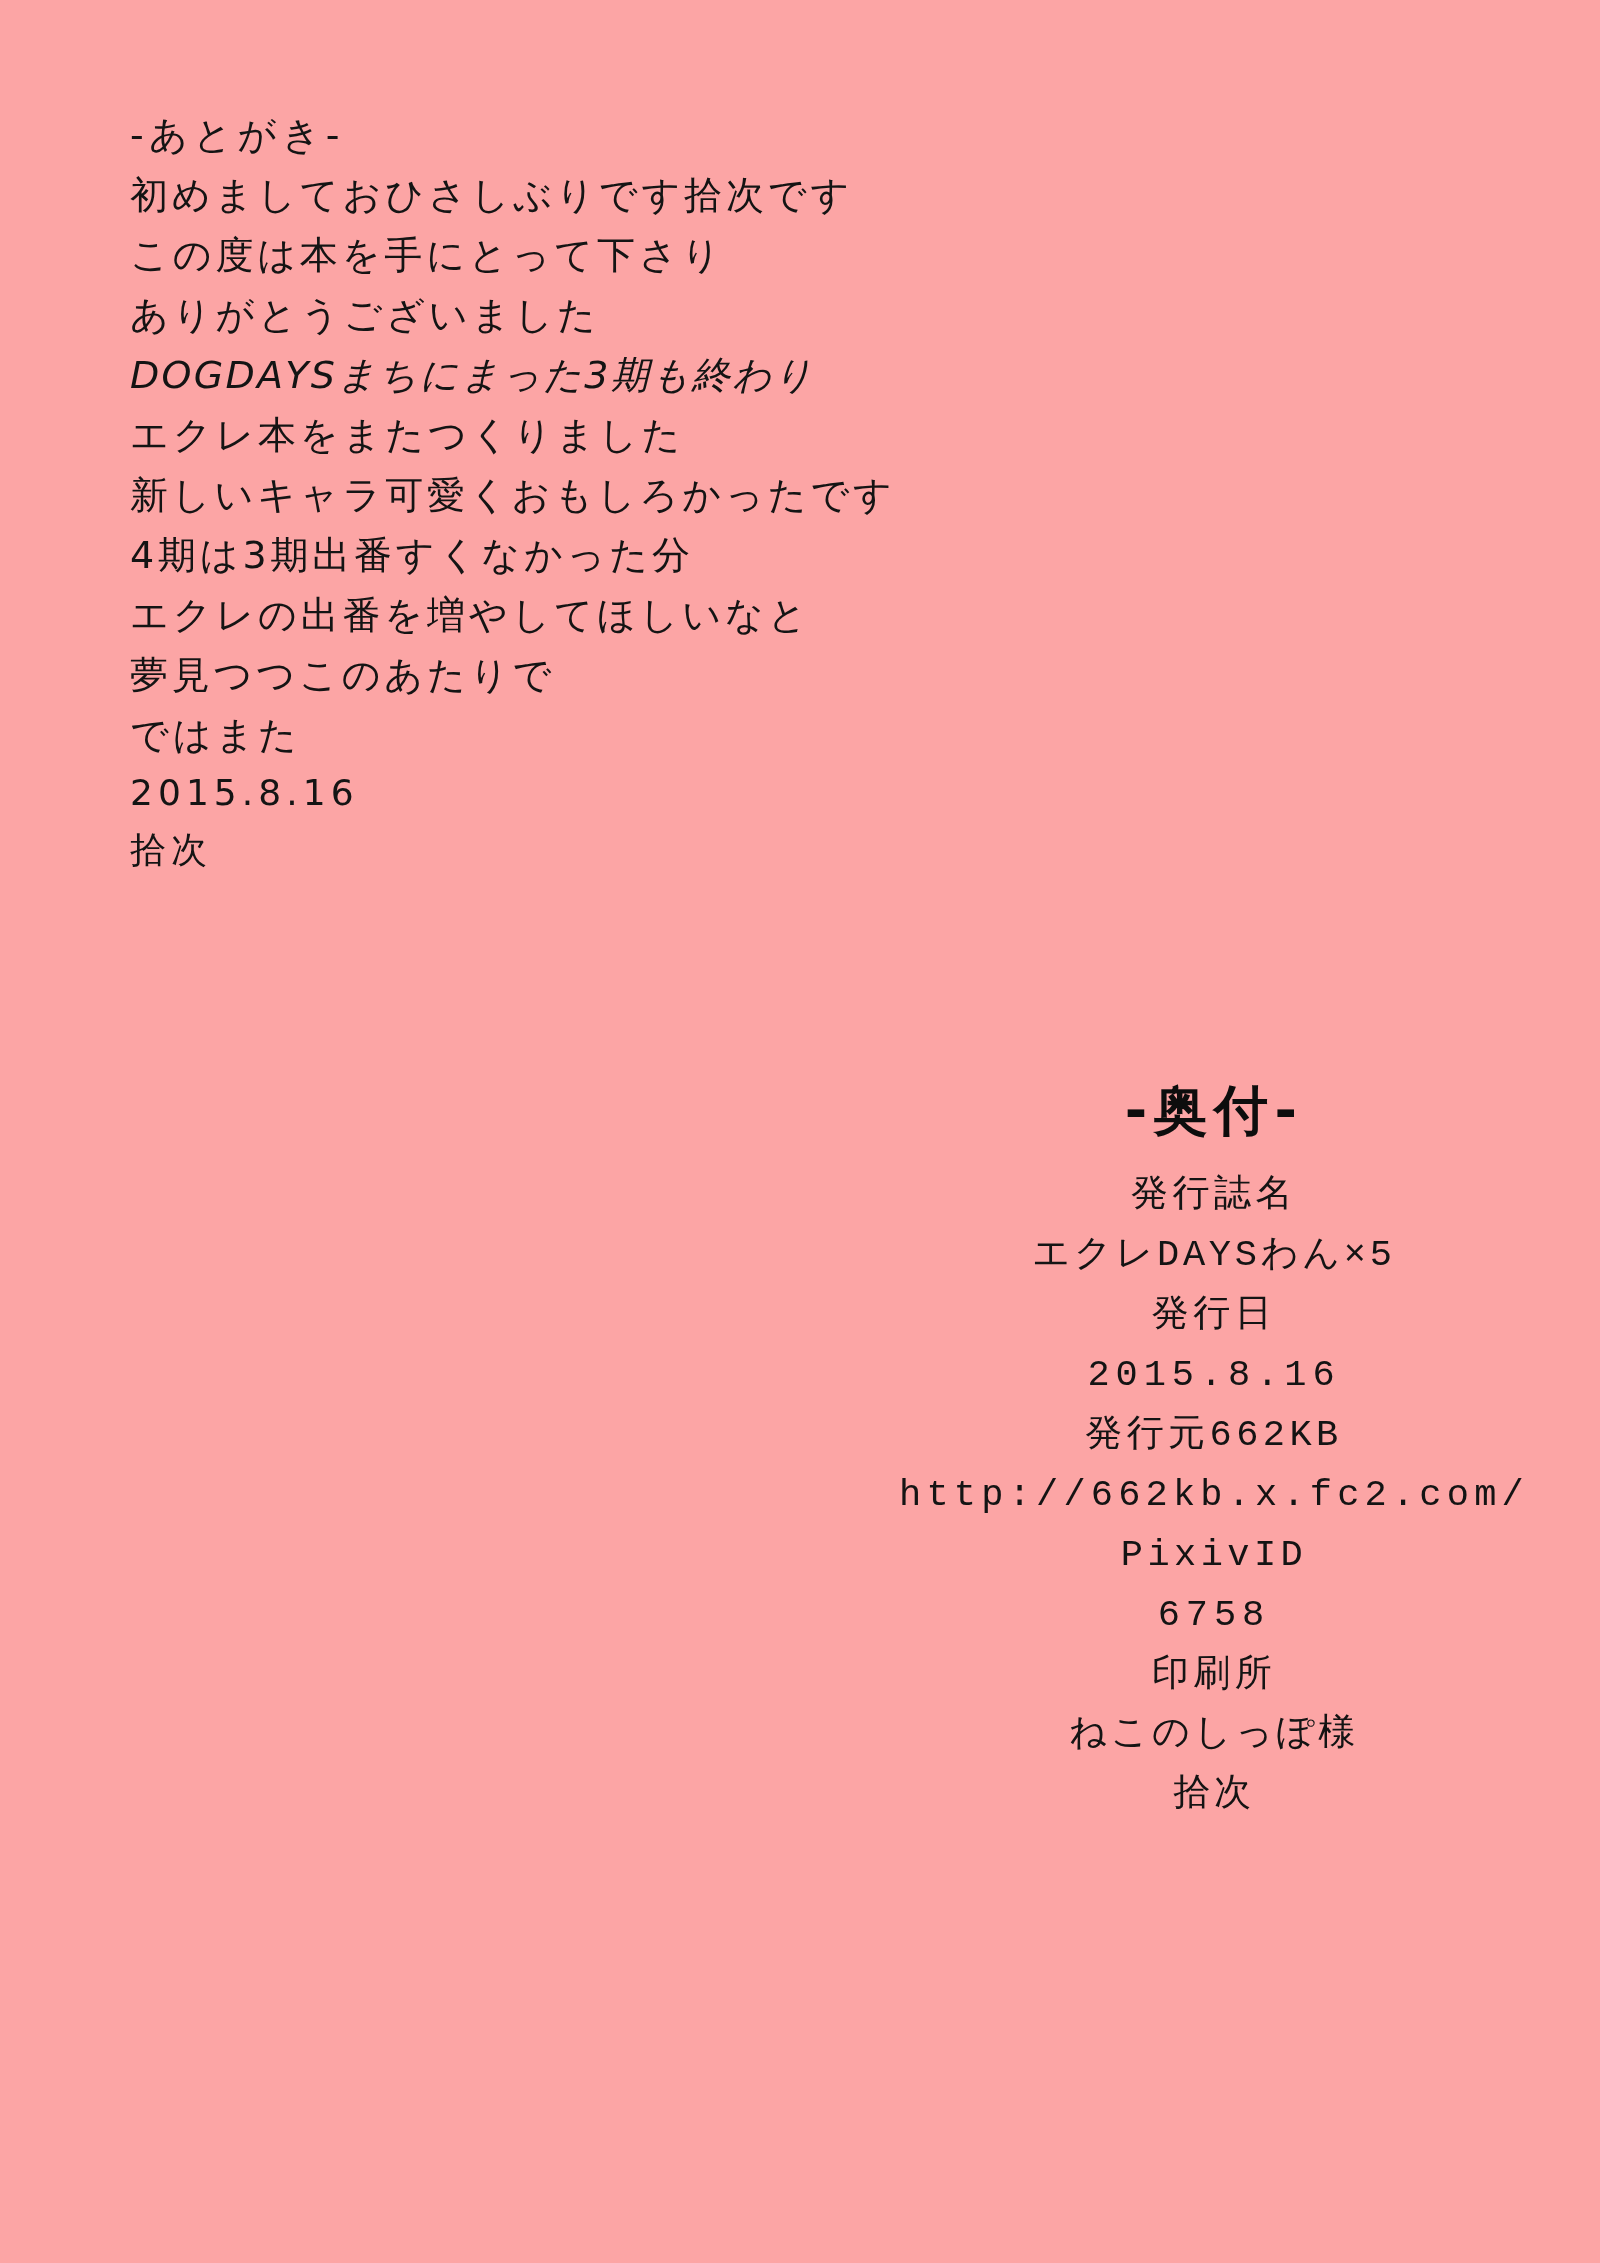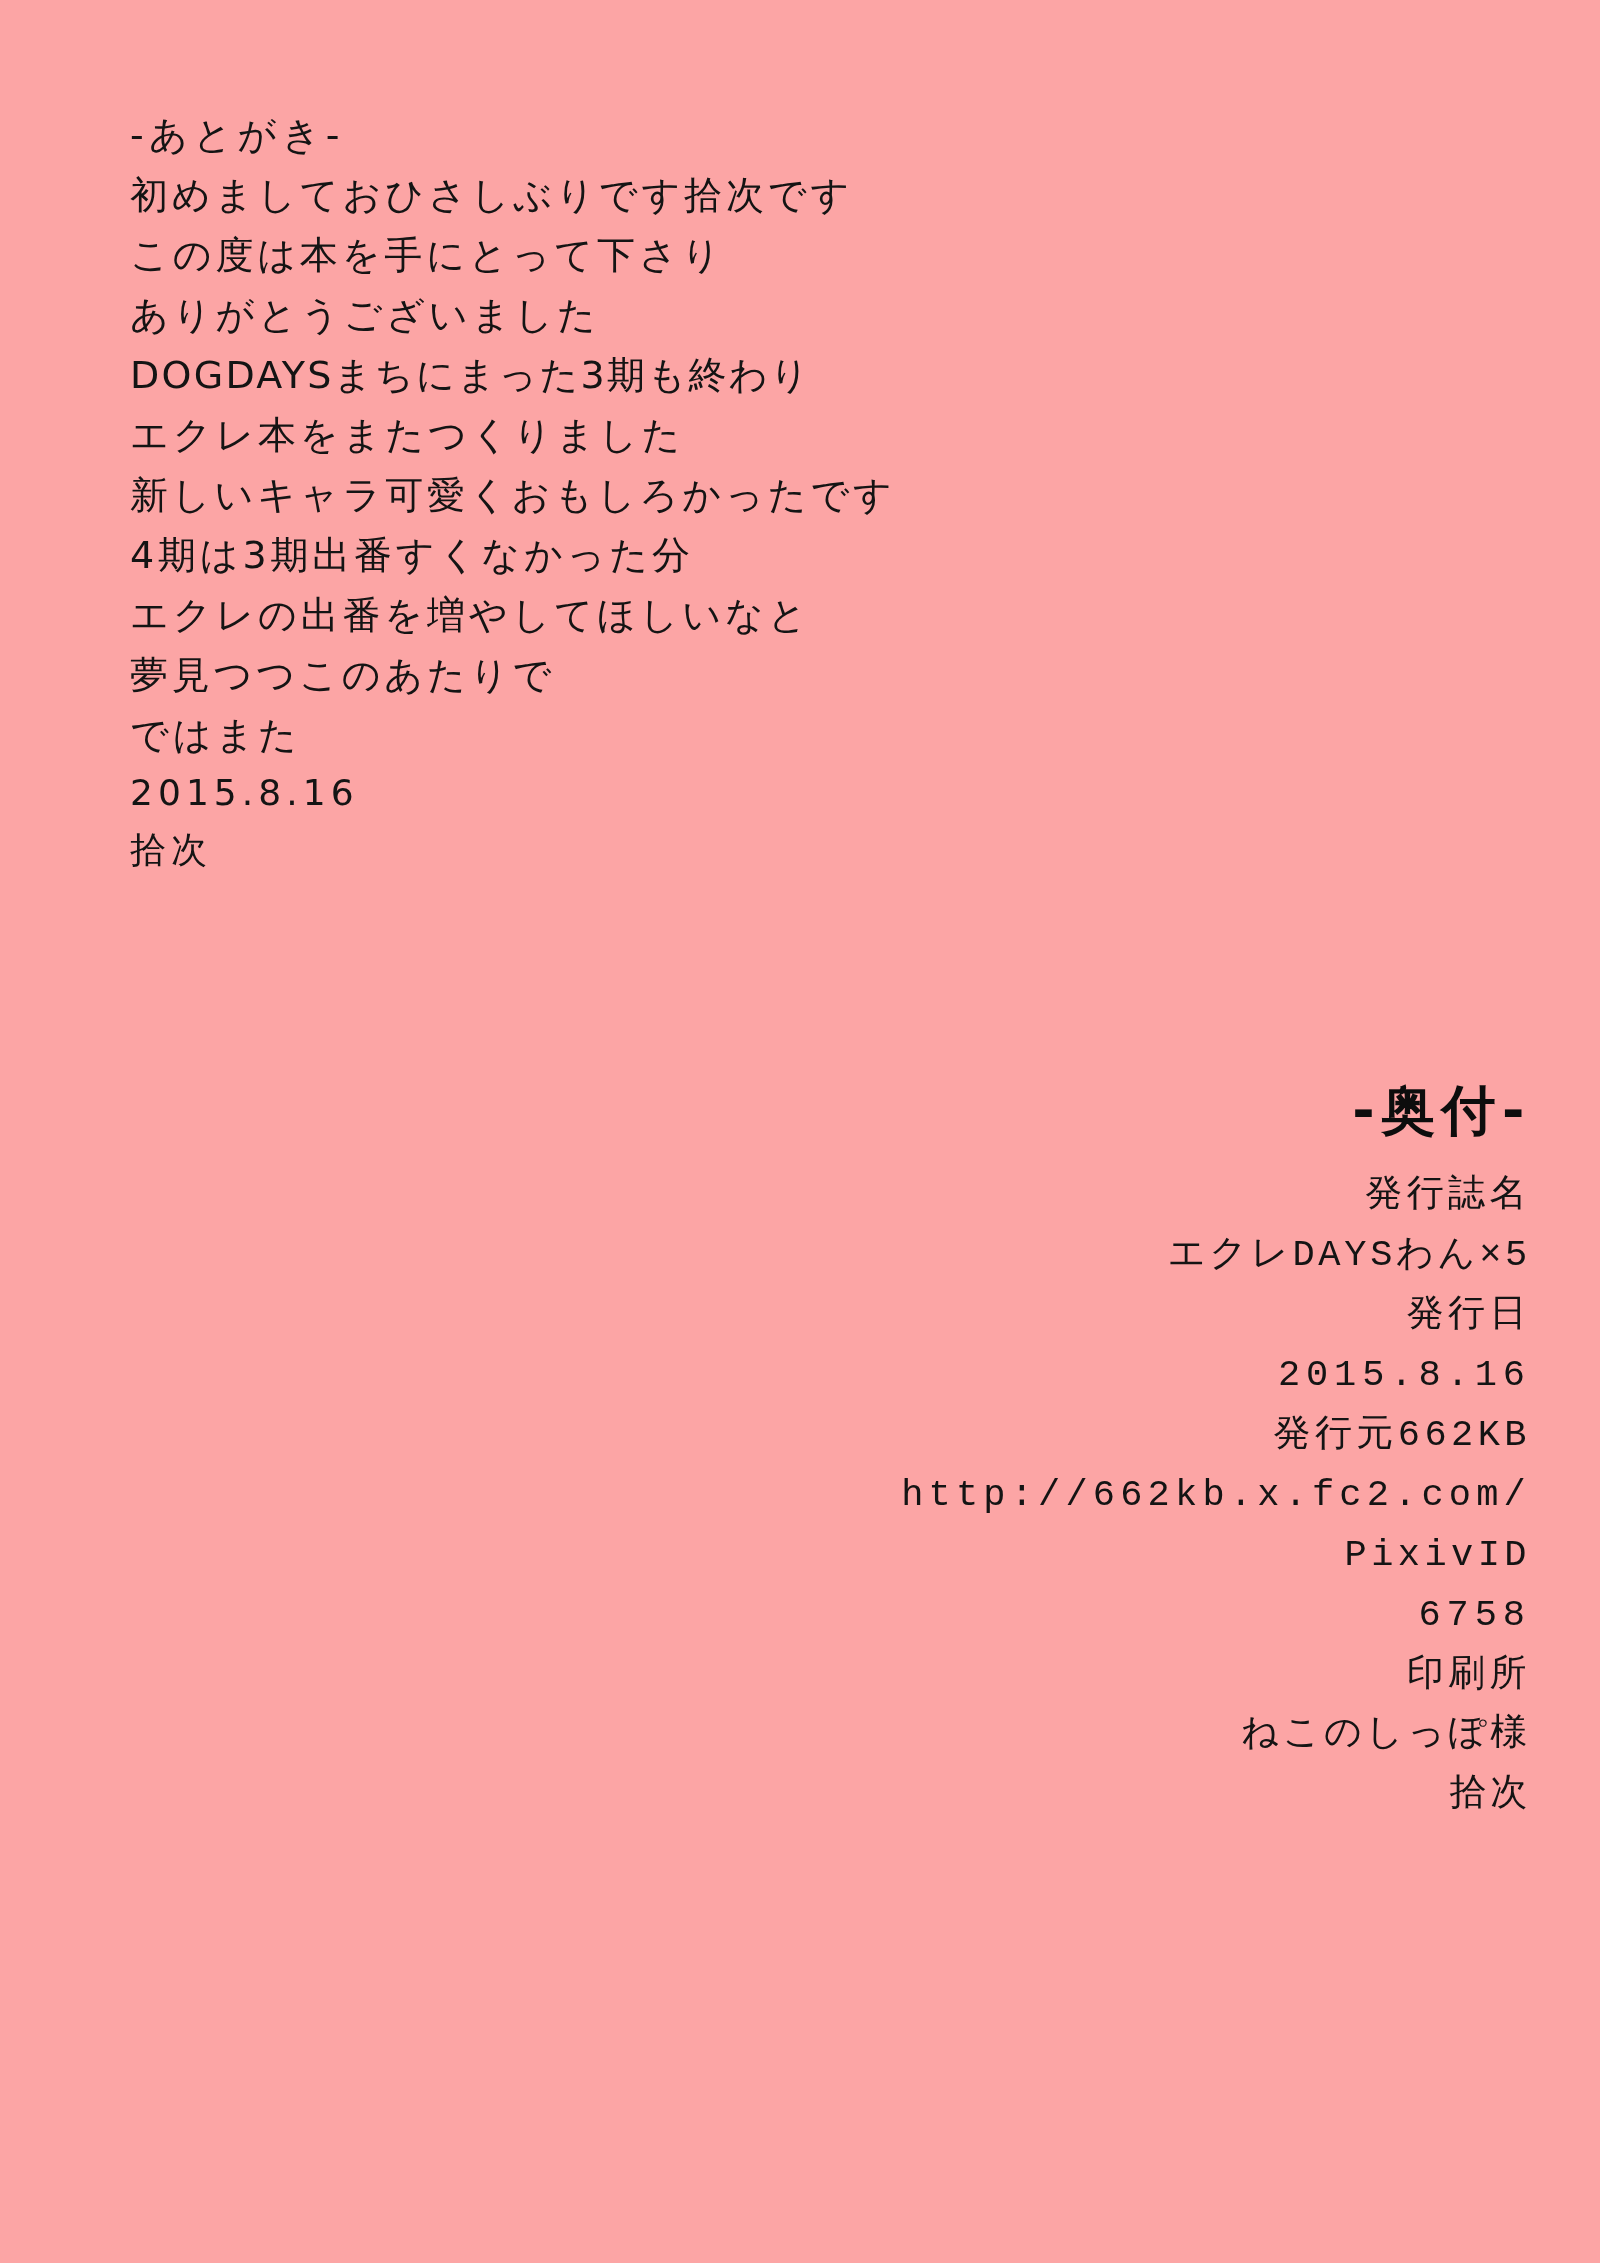--- a/index.html
+++ b/index.html
@@ -34,37 +34,38 @@
     line-height: 1.58;
     letter-spacing: 0.10em;
     white-space: pre;
     color: #141414;
   }
   .afterword .line.heading {
     letter-spacing: 0.14em;
   }
   .afterword .line.latin {
     letter-spacing: 0.06em;
+    font-style: italic;
   }
   .afterword .line.date {
     letter-spacing: 0.14em;
     font-size: 36px;
   }
   .afterword .line.sign {
     letter-spacing: 0.14em;
     font-size: 36px;
   }
 
   
   .colophon {
     position: absolute;
-    left: 771px;
+    left: 834px;
     top: 1075px;
     width: 760px;
-    text-align: right;
+    text-align: center;
   }
   .colophon .title {
     font-size: 54px;
     font-weight: bold;
     letter-spacing: 0.12em;
     margin-bottom: 18px;
     color: #0d0d0d;
   }
   .colophon .row {
     font-size: 37px;

